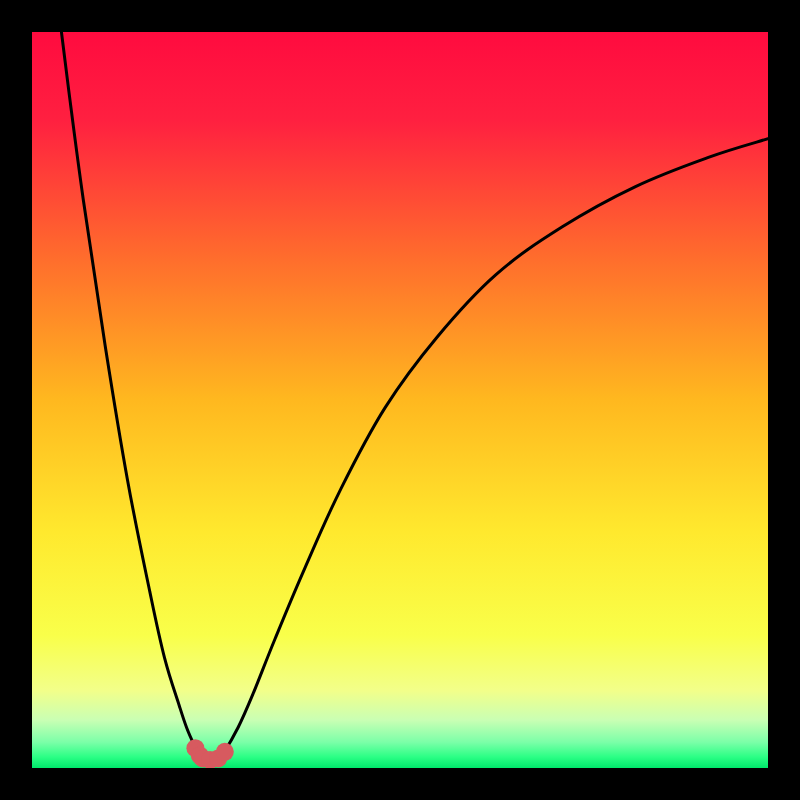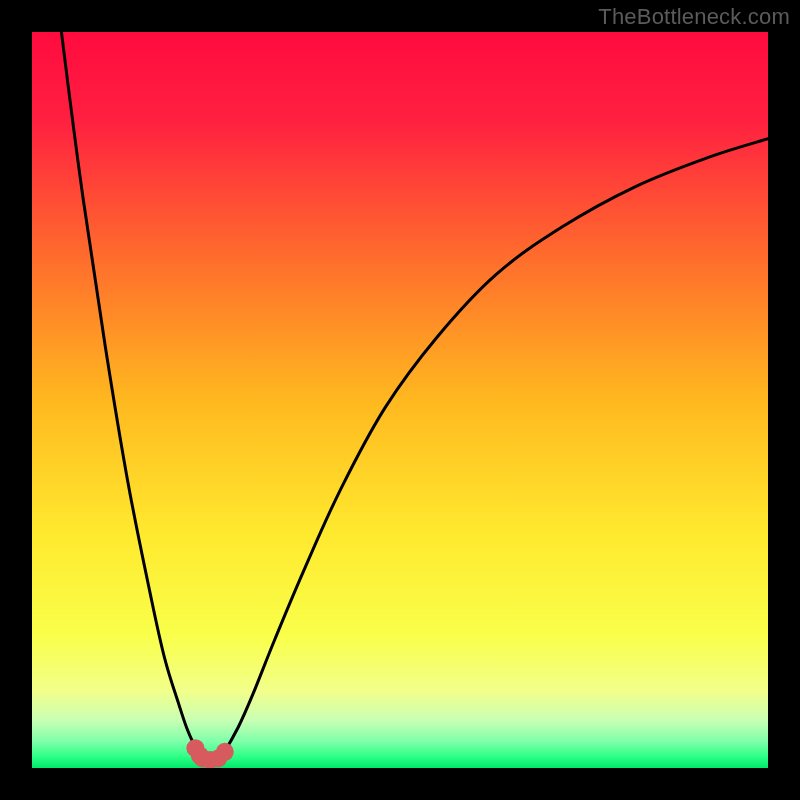--- a/index.html
+++ b/index.html
@@ -35,21 +35,20 @@
     font-weight: 500;
     letter-spacing: 0.2px;
     user-select: none;
   }
   svg { display: block; }
 </style>
 </head>
 <body>
 
 <div class="frame">
-  <div class="watermark">TheBottleneck.com</div>
   <div class="plot">
     <svg id="svg" width="736" height="736" viewBox="0 0 736 736">
       <defs>
         <linearGradient id="bg-grad" x1="0" y1="0" x2="0" y2="1">
             <stop offset="0%" stop-color="#ff0b3f"></stop>
             <stop offset="12%" stop-color="#ff2040"></stop>
             <stop offset="30%" stop-color="#ff6a2d"></stop>
             <stop offset="50%" stop-color="#ffb81f"></stop>
             <stop offset="68%" stop-color="#ffe92e"></stop>
             <stop offset="82%" stop-color="#f9ff4a"></stop>

